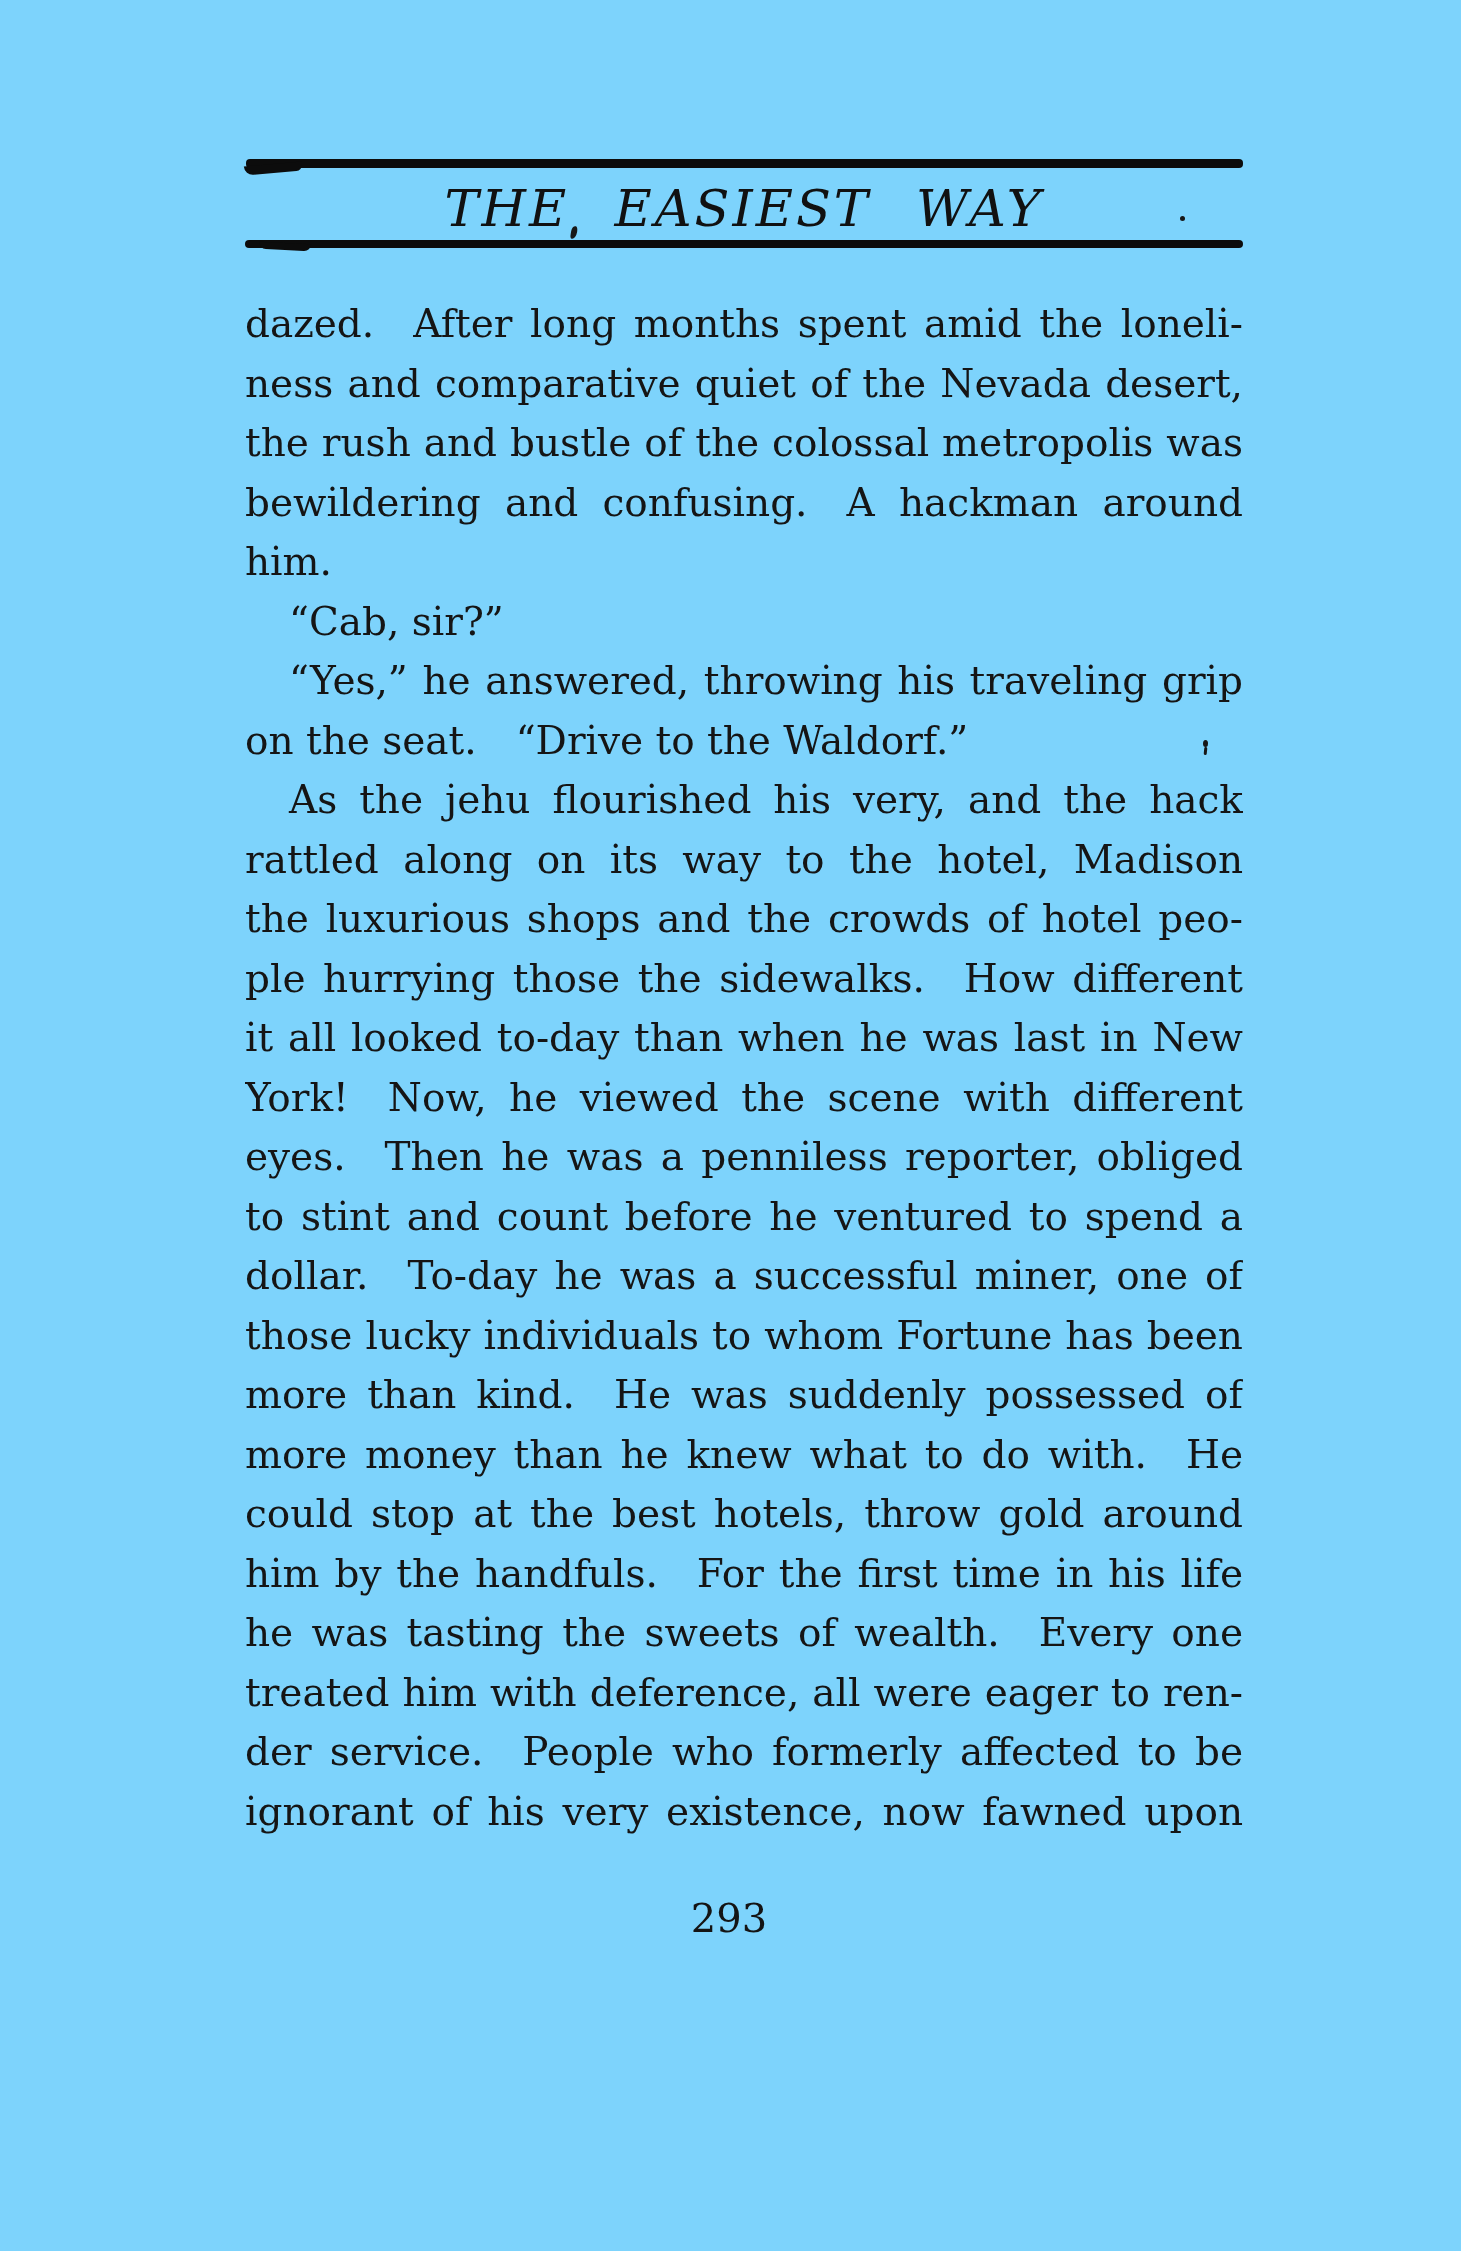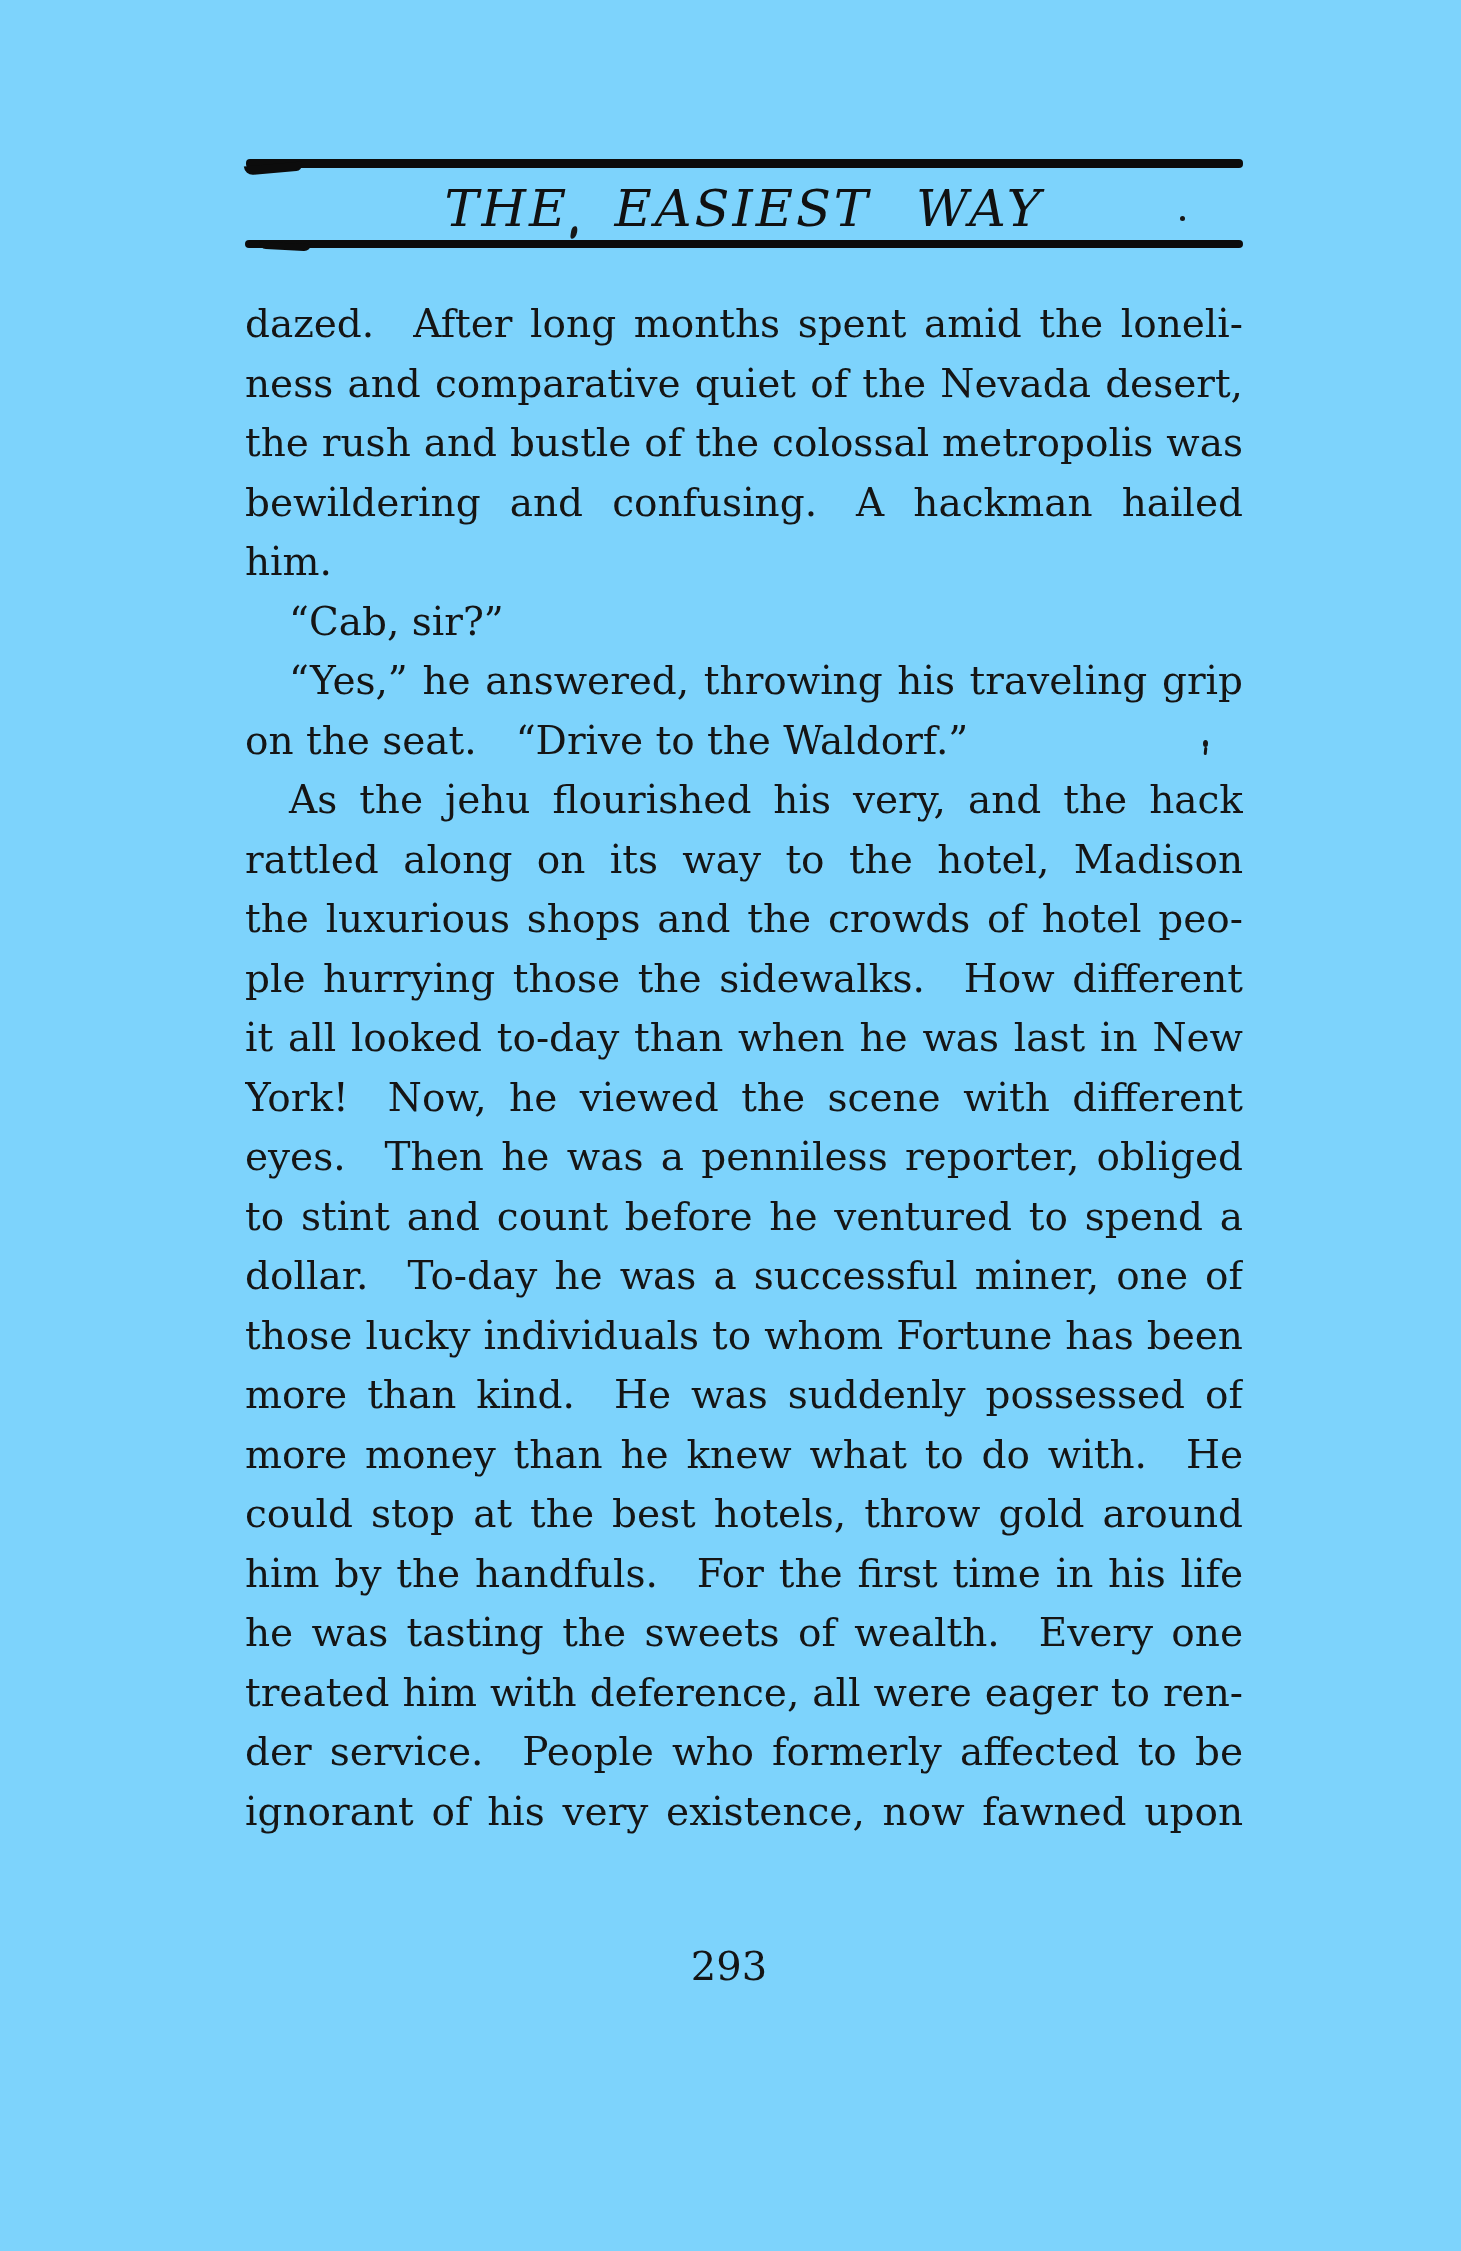--- a/index.html
+++ b/index.html
@@ -61,21 +61,20 @@
   .ind { text-indent: 44px; }
 
   
   .folio {
     position: absolute;
     left: 245px; top: 1895px; width: 998px;
     text-align: center;
     text-indent: -30px;
     font-size: 40px;
     color: #141414;
-    margin-top: 48px;
   }
 
   
   .speck { position: absolute; background: #171717; }
   .speck-hack-mark {
     left: 1203px; top: 740px; width: 5px; height: 7px;
     border-radius: 50%;
   }
   .speck-hack-mark::after {
     content: ""; position: absolute;
@@ -96,21 +95,21 @@
 <div class="sheet">
 
   <div class="rule rule-top"></div>
   <div class="running-head">THE EASIEST WAY</div>
   <div class="rule rule-bottom"></div>
 
   <div class="body-text">
     <div class="ln j">dazed. After long months spent amid the loneli-</div>
     <div class="ln j">ness and comparative quiet of the Nevada desert,</div>
     <div class="ln j">the rush and bustle of the colossal metropolis was</div>
-    <div class="ln j">bewildering and confusing. A hackman hailed</div>
+    <div class="ln j">bewildering and confusing. A hackman around</div>
     <div class="ln">him.</div>
     <div class="ln ind">“Cab, sir?”</div>
     <div class="ln ind j">“Yes,” he answered, throwing his traveling grip</div>
     <div class="ln">on the seat. “Drive to the Waldorf.”</div>
     <div class="ln ind j">As the jehu flourished his very, and the hack</div>
     <div class="ln j">rattled along on its way to the hotel, Madison gazed</div>
     <div class="ln j">the luxurious shops and the crowds of hotel peo-</div>
     <div class="ln j">ple hurrying those the sidewalks. How different</div>
     <div class="ln j">it all looked to-day than when he was last in New</div>
     <div class="ln j">York! Now, he viewed the scene with different</div>

